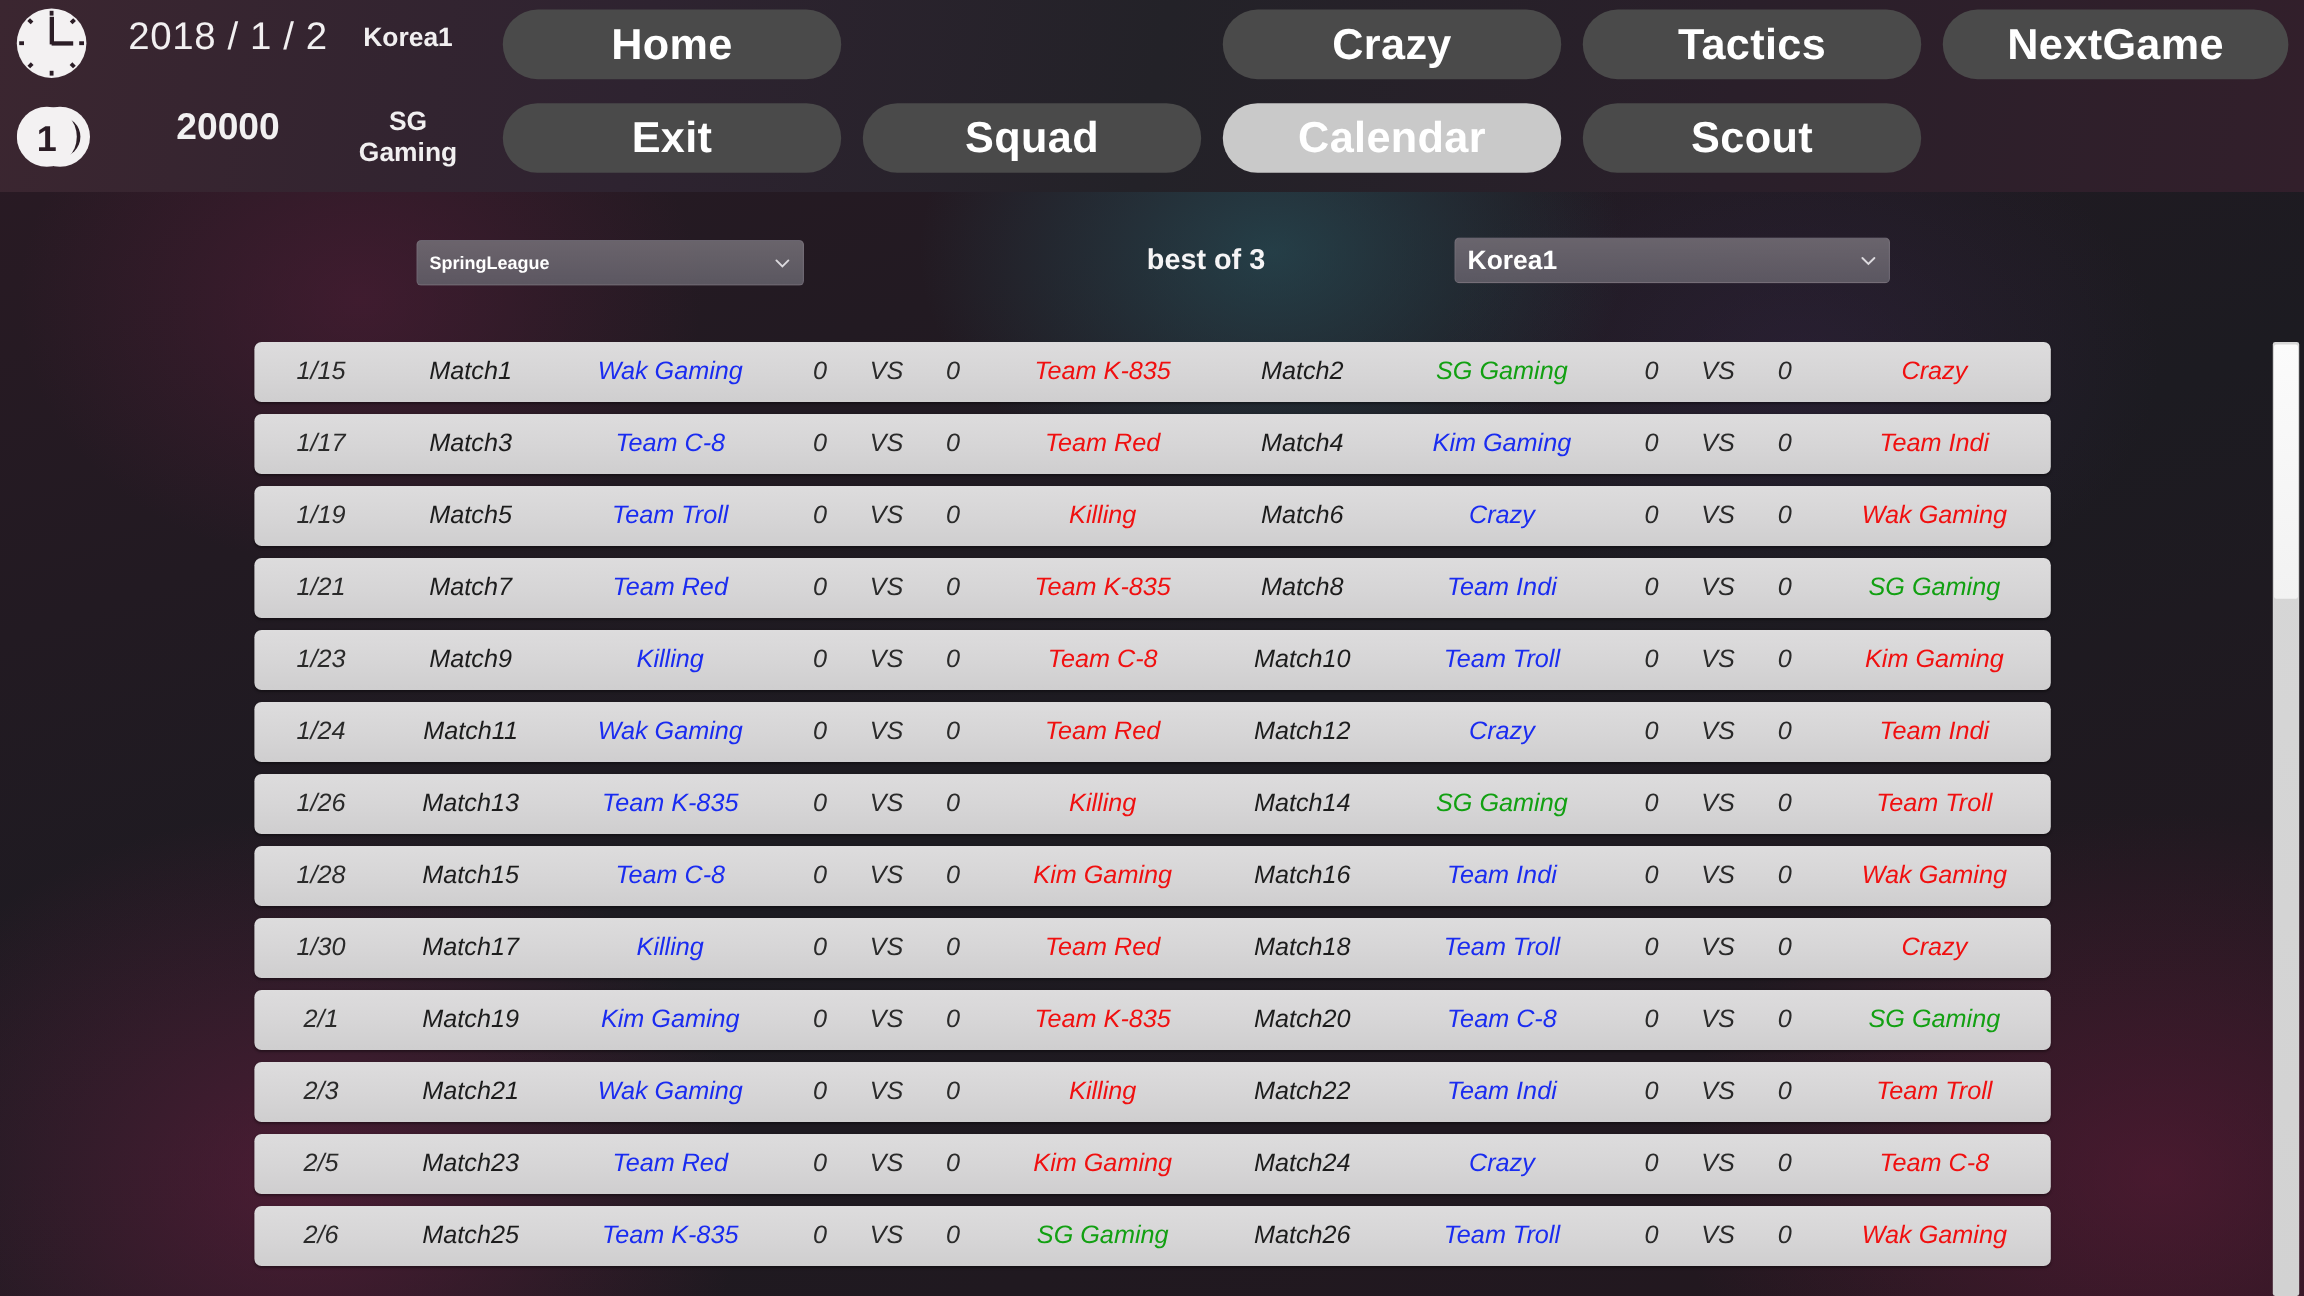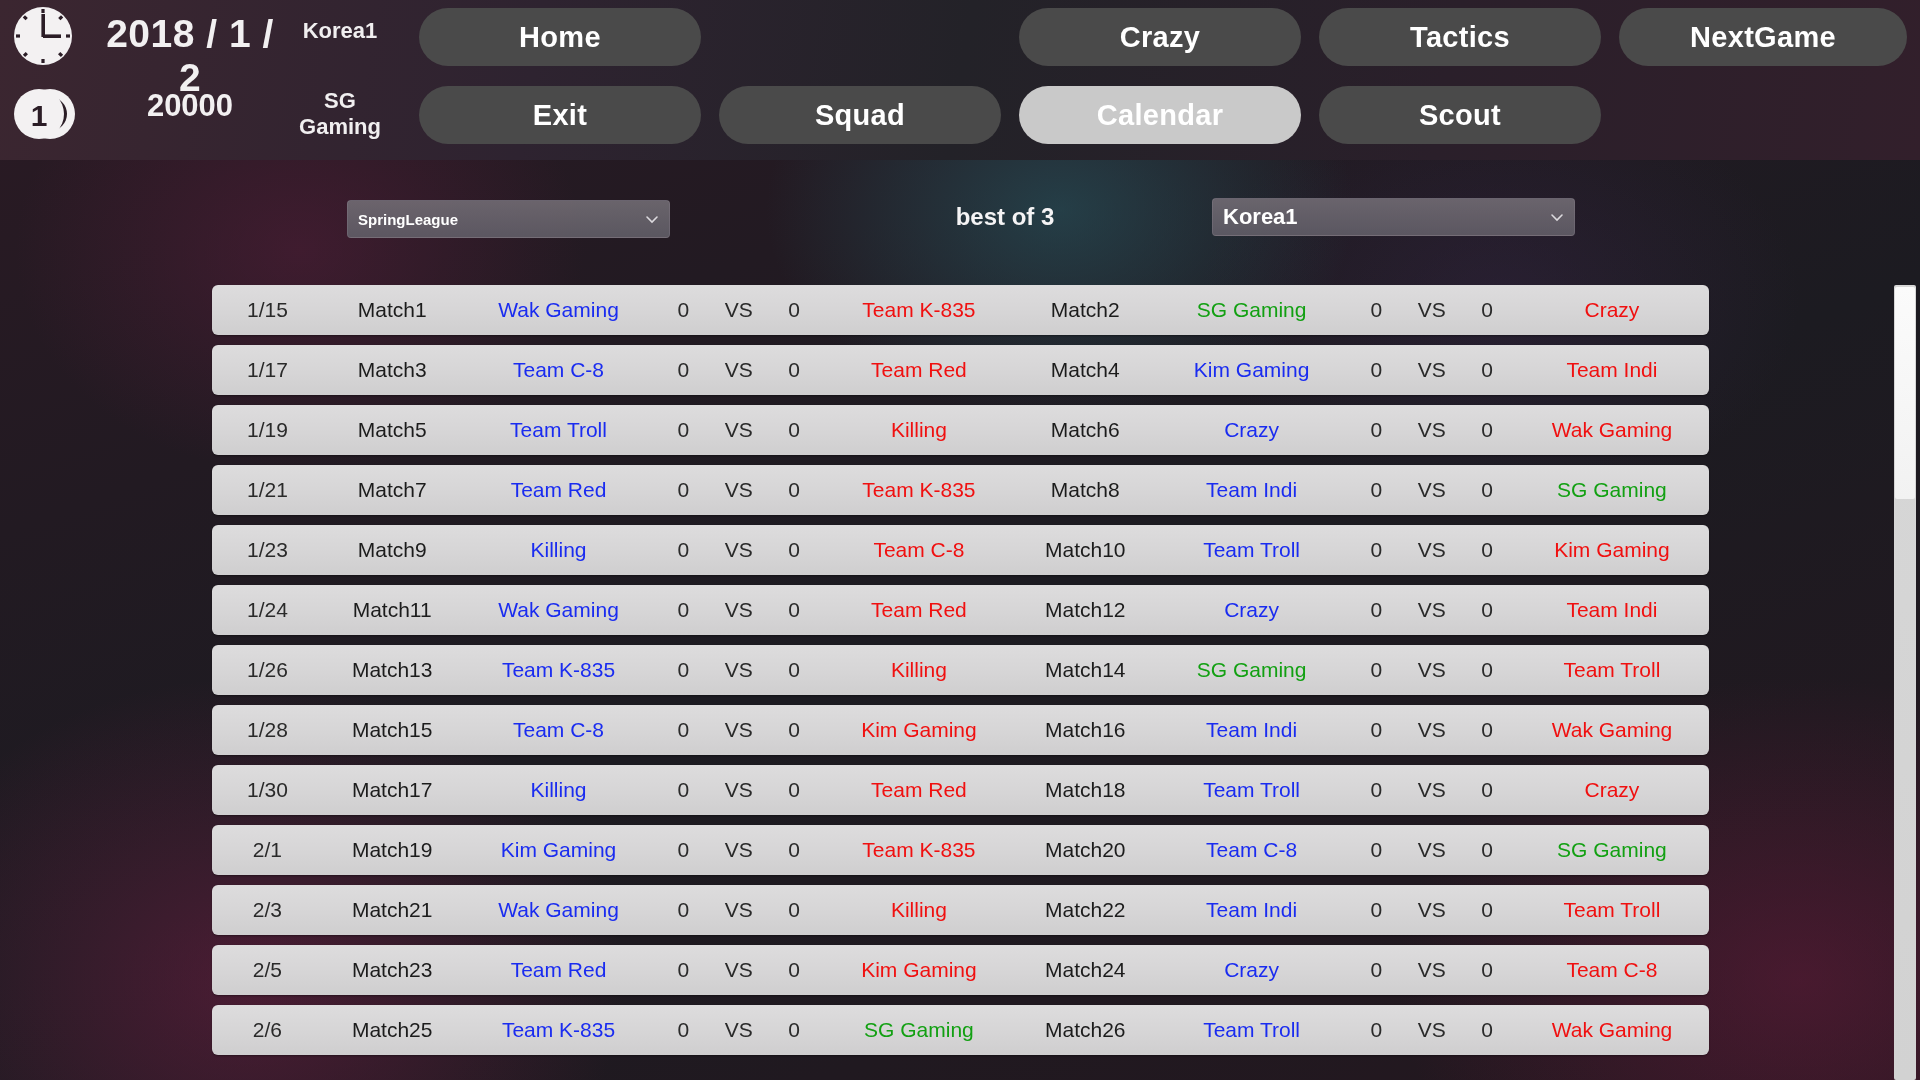--- a/index.html
+++ b/index.html
@@ -50,22 +50,22 @@
     position: absolute;
     left: 14px; top: 85px;
     width: 62px; height: 58px;
   }
 
   .date-text {
     position: absolute;
     left: 105px; top: 12px;
     width: 170px;
     text-align: center;
-    font-size: 39px;
-    font-weight: bold;
+    font-size: 32px;
+    font-weight: normal;
     color: #f2f0f1;
     letter-spacing: 0.5px;
   }
   .money-text {
     position: absolute;
     left: 105px; top: 88px;
     width: 170px;
     text-align: center;
     font-size: 31px;
     font-weight: bold;
@@ -98,21 +98,21 @@
     width: 1488px; height: 144px;
   }
   .nav-btn {
     position: absolute;
     height: 58px;
     border: none;
     border-radius: 29px;
     background: #4a4a4a;
     color: #ffffff;
     font-family: "Liberation Sans", sans-serif;
-    font-size: 29px;
+    font-size: 36px;
     font-weight: bold;
     cursor: pointer;
     display: flex;
     align-items: center;
     justify-content: center;
     letter-spacing: 0.3px;
   }
   .nav-btn.active {
     background: #c9c9c9;
     color: #ffffff;
@@ -174,20 +174,21 @@
     position: relative;
     height: 50px;
     margin-bottom: 10px;
     border-radius: 6px;
     background: linear-gradient(180deg, #dddcdd 0%, #d6d5d6 55%, #cfcecf 100%);
     display: flex;
     align-items: center;
     font-size: 21px;
     cursor: pointer;
     box-shadow: 0 1px 2px rgba(0,0,0,0.35);
+    font-style: italic;
   }
   .c-date    { width: 120px; text-align: center; color: #2a2a2a; }
   .c-match   { width: 150px; text-align: center; color: #1c1c1c; }
   .c-team    { width: 210px; text-align: center; font-weight: normal; }
   .c-score   { width: 60px;  text-align: center; color: #2a2a2a; }
   .c-vs      { width: 60px;  text-align: center; color: #2a2a2a; }
   .t-blue  { color: #1a2cf0; }
   .t-red   { color: #f01010; }
   .t-green { color: #12a012; }
 

